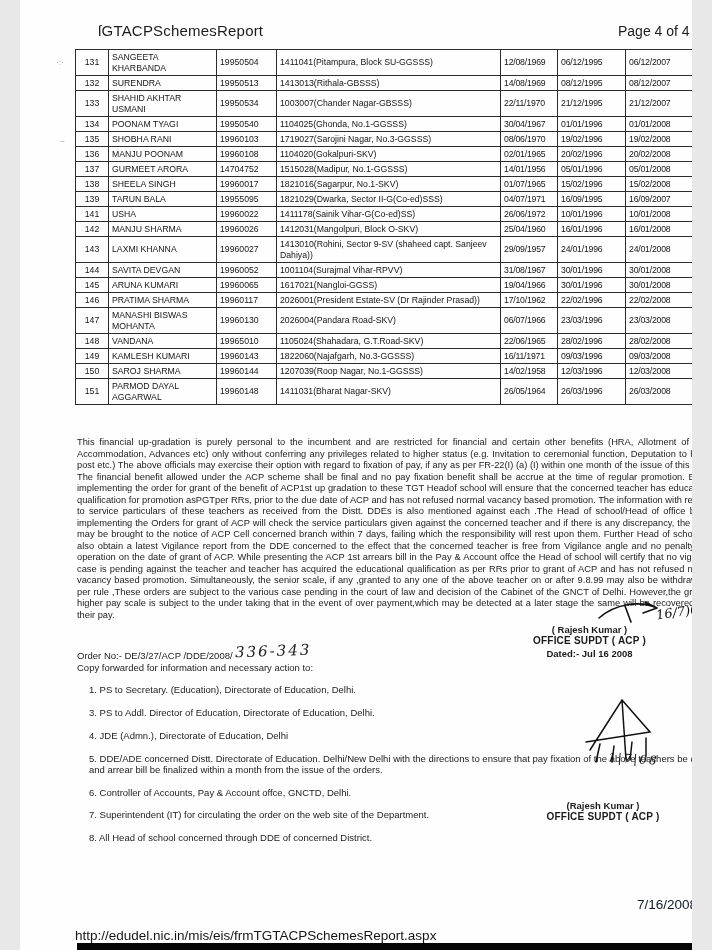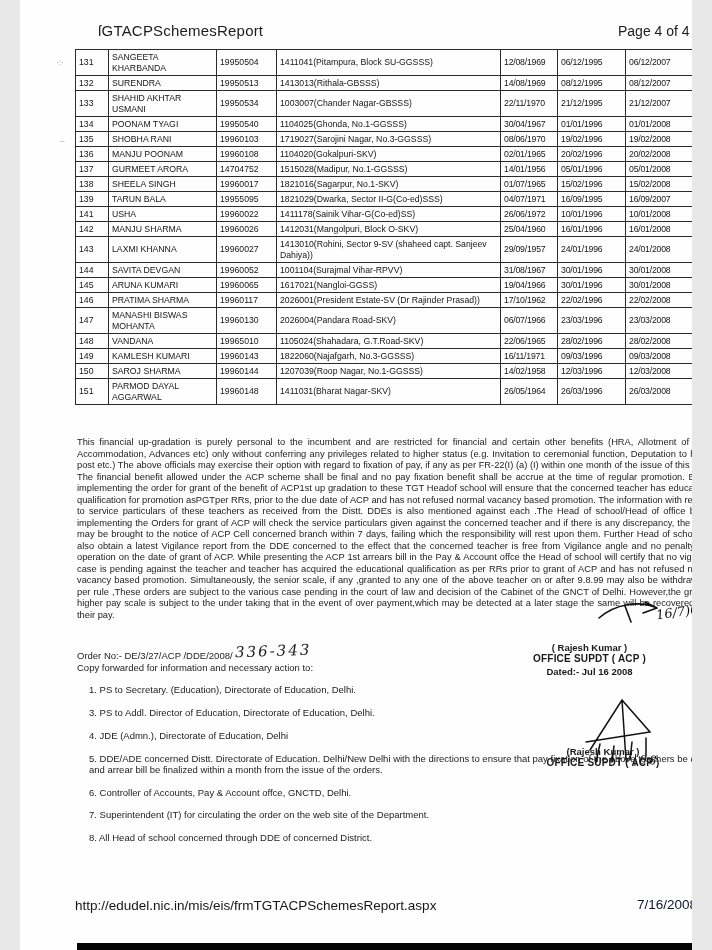--- a/index.html
+++ b/index.html
@@ -14,47 +14,47 @@
   
   table.rpt{
     position:absolute;left:55px;top:49px;width:651px;
     border-collapse:collapse;table-layout:fixed;
     font-size:8.7px;line-height:11px;color:#141414;
   }
   table.rpt td{
     border:1px solid #2b2b2b;padding:1.5px 3px;vertical-align:middle;
     overflow:hidden;word-wrap:break-word;
   }
-  td.c-sno{text-align:left;padding-left:5px;}
+  td.c-sno{text-align:center;padding-left:5px;}
   td.c-date{letter-spacing:-.2px;}
   
   .body-text{
     position:absolute;left:57px;top:437px;width:639px;
     font-size:9.3px;line-height:11.5px;text-align:justify;color:#222;
   }
   
-  .sig-block{position:absolute;text-align:center;font-weight:bold;color:#1a1a1a;margin-top:18px;}
+  .sig-block{position:absolute;text-align:center;font-weight:bold;color:#1a1a1a;}
   .sig-name{font-size:9.5px;}
   .sig-title{font-size:10px;letter-spacing:.2px;}
   .sig-dated{font-size:9.5px;margin-top:2px;}
   .handwrite{
     font-family:"DejaVu Serif","Liberation Serif",serif;font-style:italic;color:#111;
   }
   .sig1-date{position:absolute;left:636px;top:604px;font-size:13px;transform:rotate(-8deg);}
   .sig2-date{position:absolute;left:588px;top:752px;font-size:12px;transform:rotate(4deg);letter-spacing:2px;}
   .scribble{position:absolute;}
   
   .order-line{position:absolute;left:57px;top:645px;font-size:9.5px;color:#222;}
   .order-hand{font-family:"DejaVu Serif","Liberation Serif",serif;font-style:italic;
     font-size:15px;letter-spacing:2px;position:relative;top:-3px;display:inline-block;transform:rotate(-2deg);}
   .copy-intro{position:absolute;left:57px;top:662px;font-size:9.5px;color:#222;}
   .copy-list{position:absolute;left:57px;top:673px;width:648px;font-size:9.5px;line-height:10.9px;color:#222;}
   .copy-list div{margin:12px;}
   
-  .footer-url{position:absolute;left:55px;top:898px;font-size:13.5px;color:#161616;}
+  .footer-url{position:absolute;left:55px;top:928px;font-size:13.5px;color:#161616;}
   .footer-date{position:absolute;left:617px;top:897px;font-size:13.5px;color:#0f172a;}
   .bottom-bar{position:absolute;left:57px;top:943px;width:655px;height:7px;background:#050505;}
   
   .artifact{position:absolute;color:#9a9a9a;font-size:8px;}
 </style>
 </head>
 <body>
 
 <div class="page">
 
@@ -285,21 +285,21 @@
       <div>6. Controller of Accounts, Pay &amp; Account offce, GNCTD, Delhi.</div>
       <div>7. Superintendent (IT) for circulating the order on the web site of the Department.</div>
       <div>8. All Head of school concerned through DDE of concerned District.</div>
     </div>
 
   <svg class="scribble" style="left:550px;top:692px;" width="120" height="75" viewBox="0 0 120 75">
     <path d="M20 58 L52 8 L80 40 L16 50 M52 8 L56 68 M30 52 l-4 18 M44 54 l-2 16 M62 50 l-2 18 M76 46 l0 18" stroke="#111" stroke-width="1.5" fill="none" stroke-linecap="round"></path>
   </svg>
   <div class="handwrite sig2-date">1|7|08</div>
 
-  <div class="sig-block" style="left:508px;top:728px;width:150px;">
+  <div class="sig-block" style="left:508px;top:800px;width:150px;">
     <div class="sig-name">(Rajesh Kumar )</div>
     <div class="sig-title">OFFICE SUPDT ( ACP )</div>
   </div>
 
   <div class="footer-url">http://edudel.nic.in/mis/eis/frmTGTACPSchemesReport.aspx</div>
   <div class="footer-date">7/16/2008</div>
   <div class="bottom-bar"></div>
 
 </div>
 

